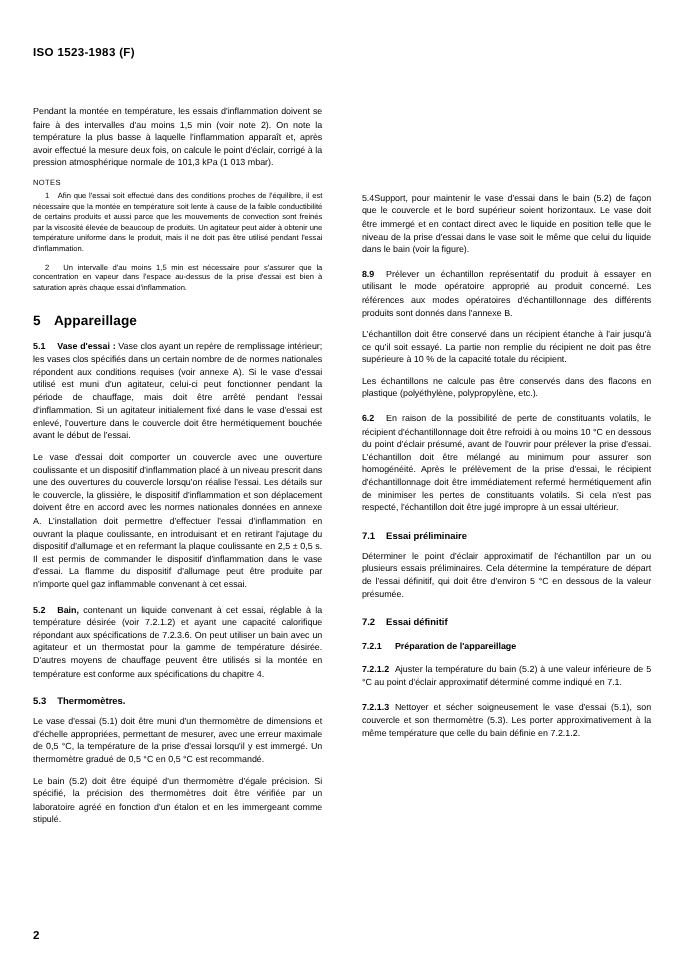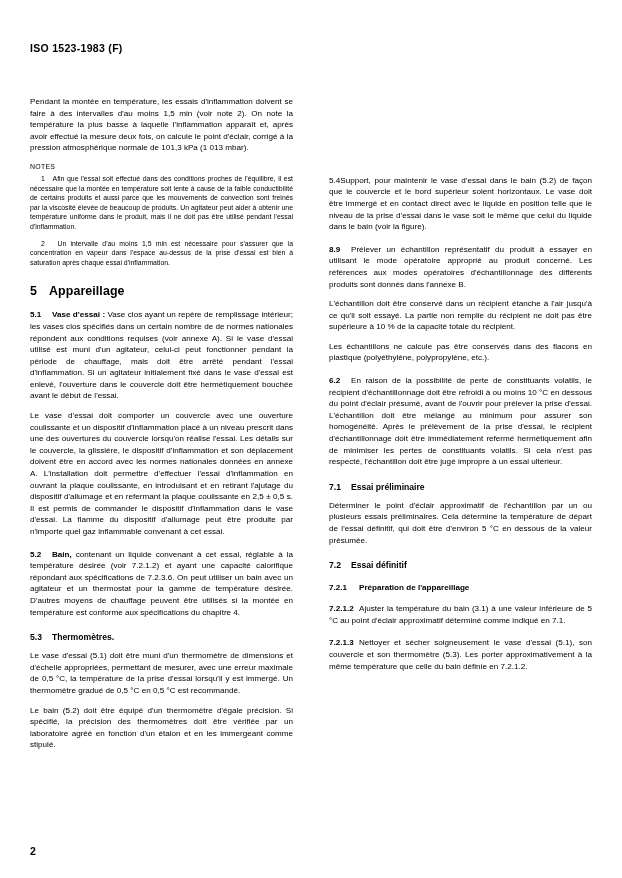--- a/index.html
+++ b/index.html
@@ -167,21 +167,21 @@
 
       <h3 class="sub"><span class="num">7.1</span><span>Essai préliminaire</span></h3>
 
       <p class="body">Déterminer le point d'éclair approximatif de l'échantillon par un ou plusieurs essais préliminaires. Cela détermine la température de départ de l'essai définitif, qui doit être d'environ 5 °C en dessous de la valeur présumée.</p>
 
       <h3 class="sub"><span class="num">7.2</span><span>Essai définitif</span></h3>
 
       <h4 class="subsub"><span class="num">7.2.1</span><span>Préparation de l'appareillage</span></h4>
 
 
-      <p class="body numbered"><span class="lead-num wide">7.2.1.2</span><span>Ajuster la température du bain (3.1) à une valeur inférieure de 5 °C au point d'éclair approximatif déterminé comme indiqué en 7.1.</span></p>
+      <p class="body numbered"><span class="lead-num wide">7.2.1.2</span><span>Ajuster la température du bain (5.2) à une valeur inférieure de 5 °C au point d'éclair approximatif déterminé comme indiqué en 7.1.</span></p>
 
       <p class="body numbered"><span class="lead-num wide">7.2.1.3</span><span>Nettoyer et sécher soigneusement le vase d'essai (5.1), son couvercle et son thermomètre (5.3). Les porter approximativement à la même température que celle du bain définie en 7.2.1.2.</span></p>
 
     </div>
 
   </div>
 
   <div class="folio">2</div>
 
 </div>

